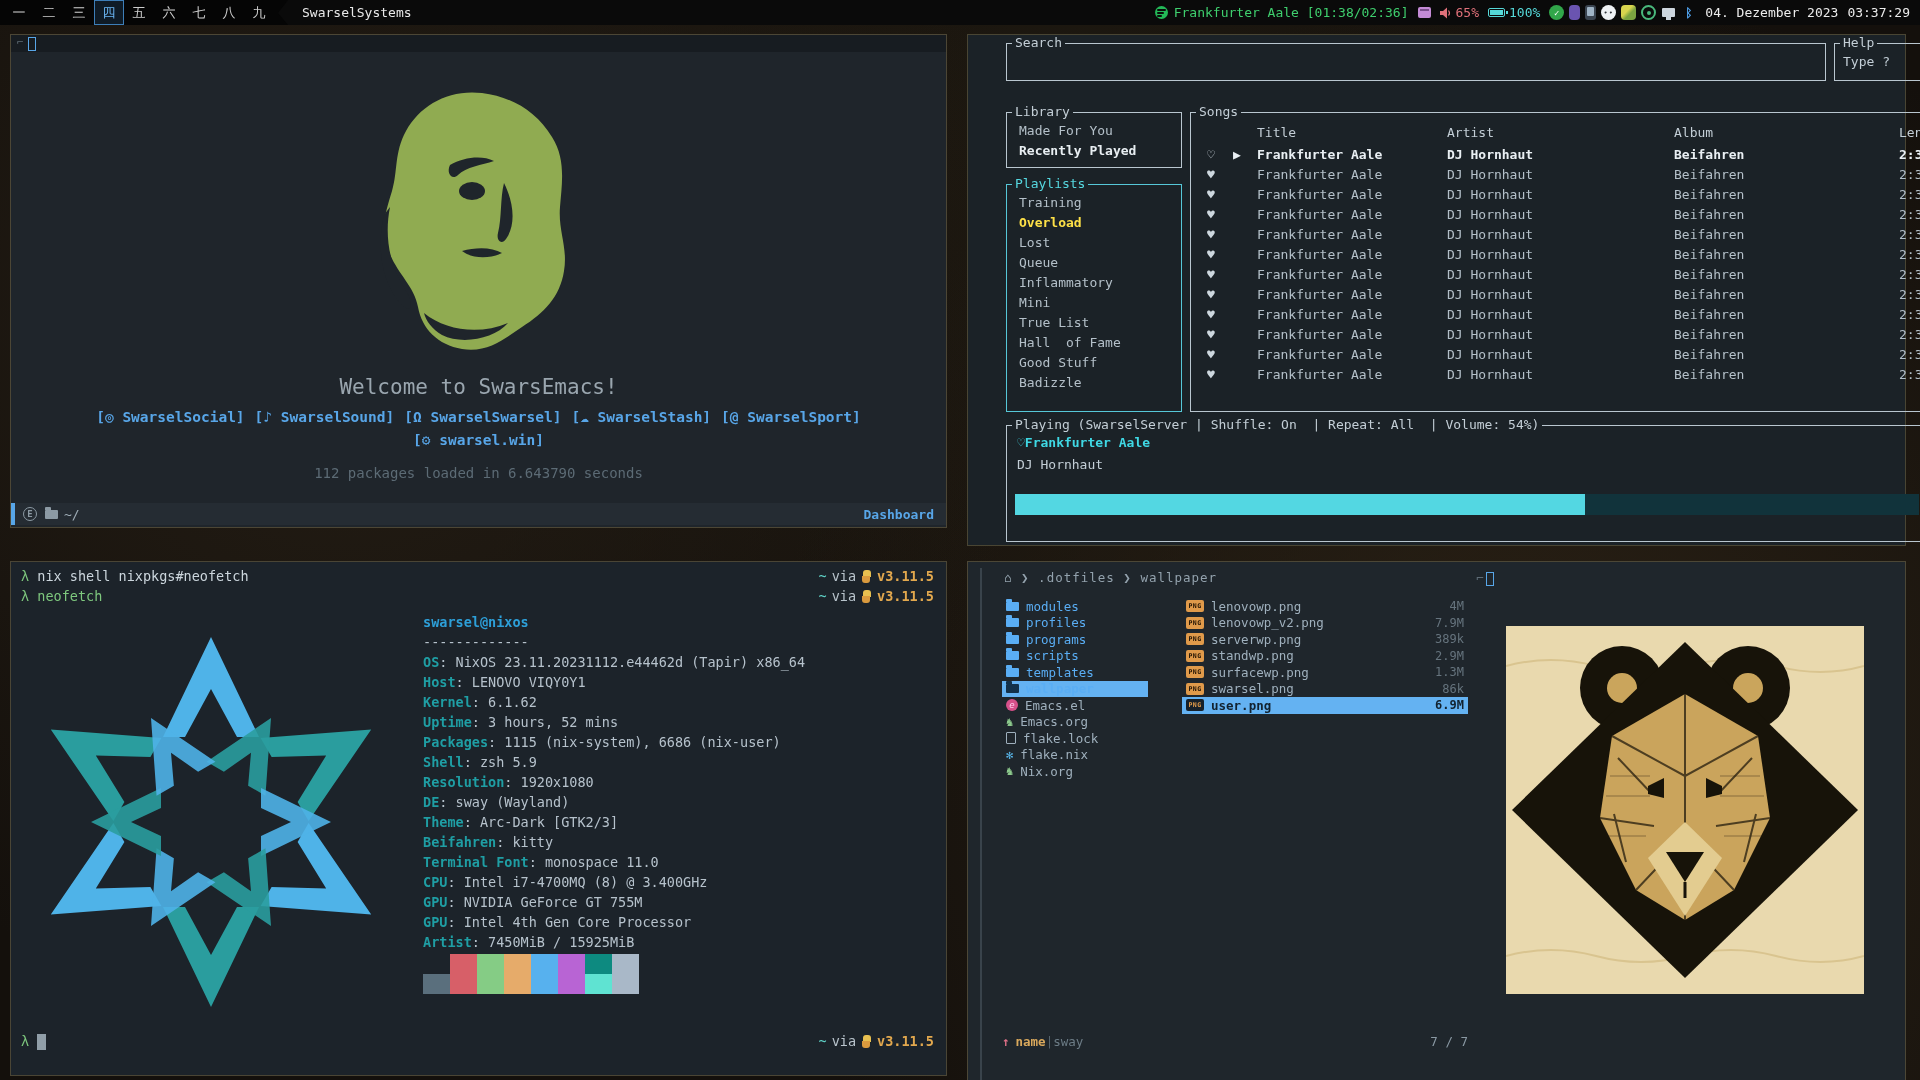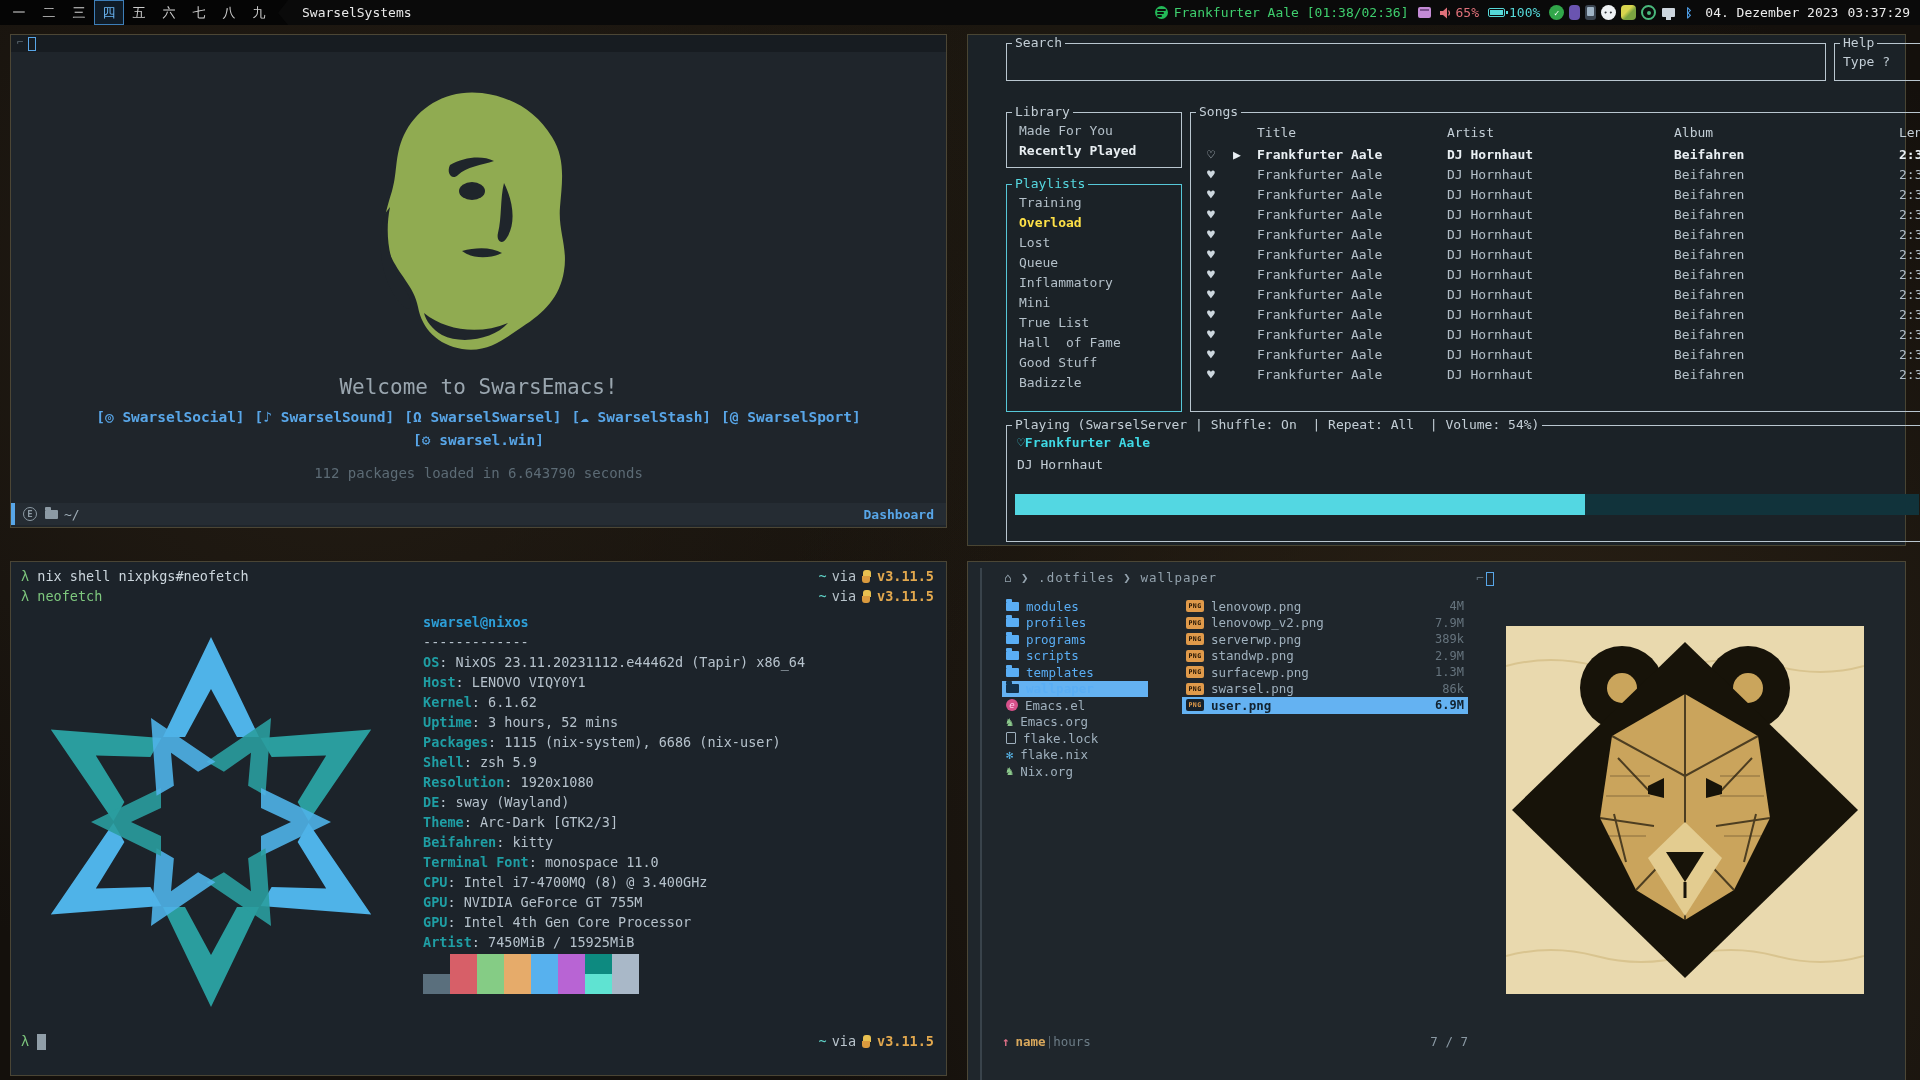--- a/index.html
+++ b/index.html
@@ -727,16 +727,16 @@
     <polygon points="216,160 200,152 200,172 216,168" fill="#171309"></polygon>
     <polygon points="179,196 216,232 179,290 142,232" fill="#e3cc90"></polygon>
     <polygon points="160,226 198,226 179,256" fill="#171309"></polygon>
     <path d="M179,256 L179,272" stroke="#171309" stroke-width="3"></path>
   </svg>
 
   <div class="fm-status">
     <span class="fm-sort-arrow">↑</span>
     <span class="fm-sort-name">name</span>
     <span class="fm-sort-div">|</span>
-    <span class="fm-sort-mtime">hours</span>
+    <span class="fm-sort-mtime">sway</span>
     <span class="fm-count">7 / 7</span>
   </div>
 </div>
 
 </body></html>

